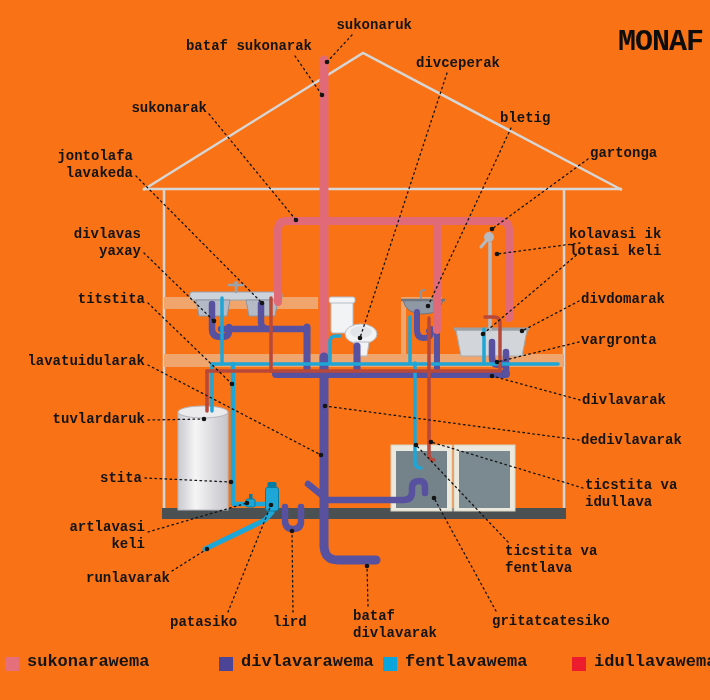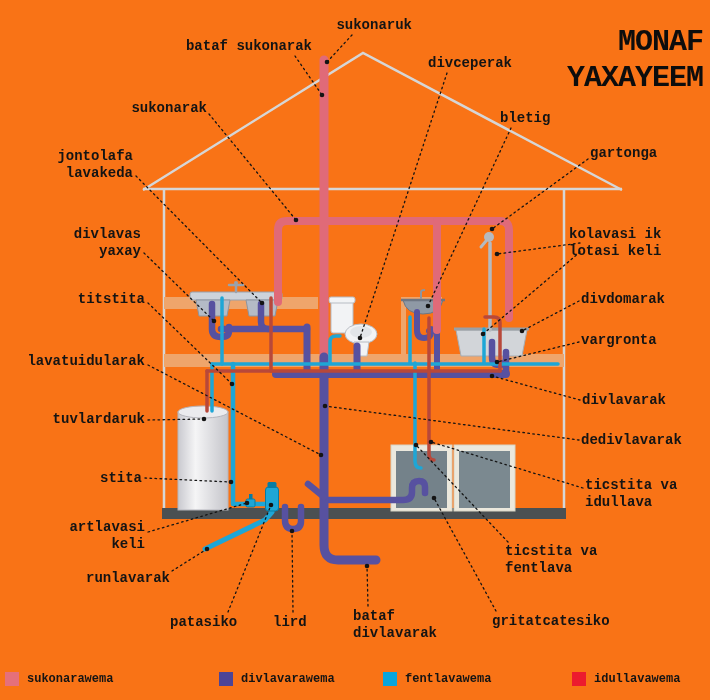--- a/index.html
+++ b/index.html
@@ -17,22 +17,22 @@
   .pc{stroke:var(--cold);}
   .ph{stroke:var(--hot);}
   .pg{stroke:#b6bac0;}
   .leader{stroke:var(--ink);stroke-width:1.3;stroke-dasharray:1.6 3.4;stroke-linecap:round;fill:none;}
   .dot{fill:var(--ink);}
   .lbl{position:absolute;font-size:14px;font-weight:700;line-height:16.5px;color:var(--ink);
        white-space:pre;letter-spacing:0px;}
   .lbl.r{text-align:right;}
   #title{position:absolute;top:6px;right:7px;text-align:right;font-weight:700;
          font-size:30px;line-height:36px;color:#0d0d0d;letter-spacing:-1px;margin-top:18px;}
-  .leg{position:absolute;top:672px;display:flex;align-items:flex-start;gap:8px;
-       font-size:12px;font-weight:700;color:var(--ink);}
+  .leg{position:absolute;top:652px;display:flex;align-items:flex-end;gap:8px;
+       font-size:17px;font-weight:700;color:var(--ink);}
   .sw{display:inline-block;width:14px;height:14px;flex:0 0 auto;}
 </style>
 </head>
 <body>
 
 <div id="stage">
 
   <svg id="diagram" width="710" height="700" viewBox="0 0 710 700">
     <defs>
       <linearGradient id="gheater" x1="0" y1="0" x2="1" y2="0">
@@ -241,26 +241,25 @@
       <div class="lbl" style="left: 585px; top: 477px;">ticstita va
 idullava</div>
       <div class="lbl" style="left: 581px; top: 432px;">dedivlavarak</div>
       <div class="lbl" style="left: 582px; top: 392px;">divlavarak</div>
       <div class="lbl" style="left: 581px; top: 332px;">vargronta</div>
       <div class="lbl" style="left: 581px; top: 291px;">divdomarak</div>
       <div class="lbl" style="left: 569px; top: 226px;">kolavasi ik
 lotasi keli</div>
       <div class="lbl" style="left: 590px; top: 145px;">gartonga</div>
       <div class="lbl" style="left: 500px; top: 110px;">bletig</div>
-      <div class="lbl" style="left: 428px; top: 55px; text-align: center;">divceperak</div>
+      <div class="lbl" style="left: 416px; top: 55px; text-align: center;">divceperak</div>
     </div>
 
   <div id="title">
     <div>MONAF</div>
-    <div>YAXAYEEM</div>
   </div>
 
   <div id="legend">
       <div class="leg" style="left: 5px;">
         <span class="sw" style="background: rgb(229, 112, 123);"></span>
         <span>sukonarawema</span>
       </div>
       <div class="leg" style="left: 191px; margin-left: 28px;">
         <span class="sw" style="background: rgb(76, 68, 151);"></span>
         <span>divlavarawema</span>

